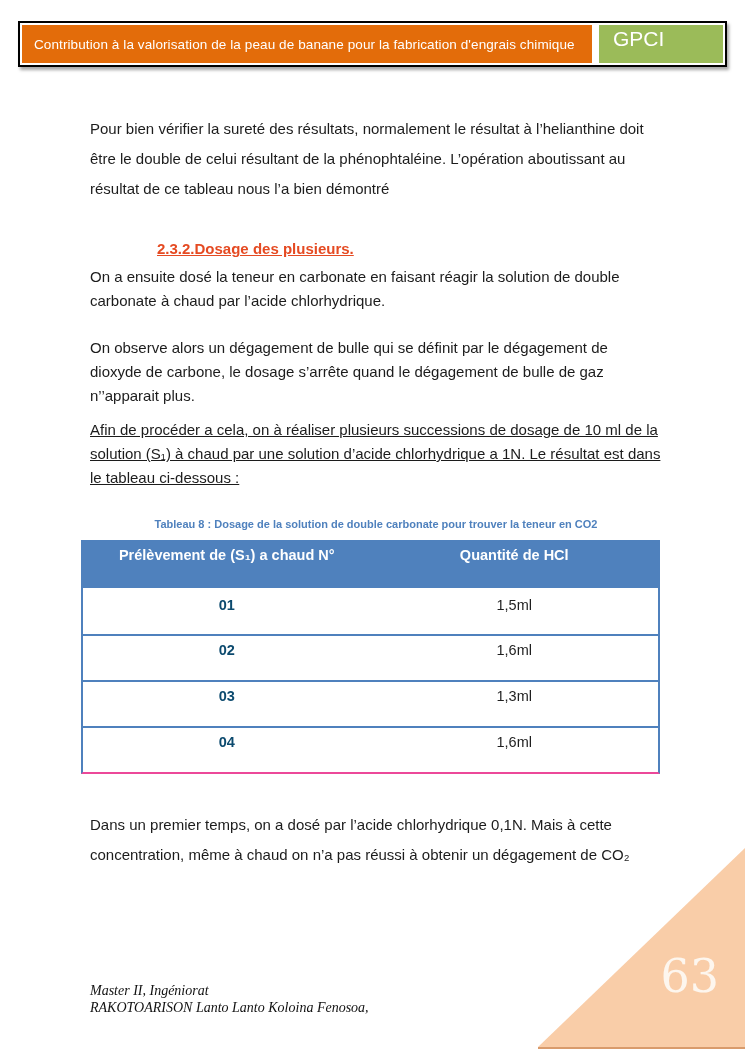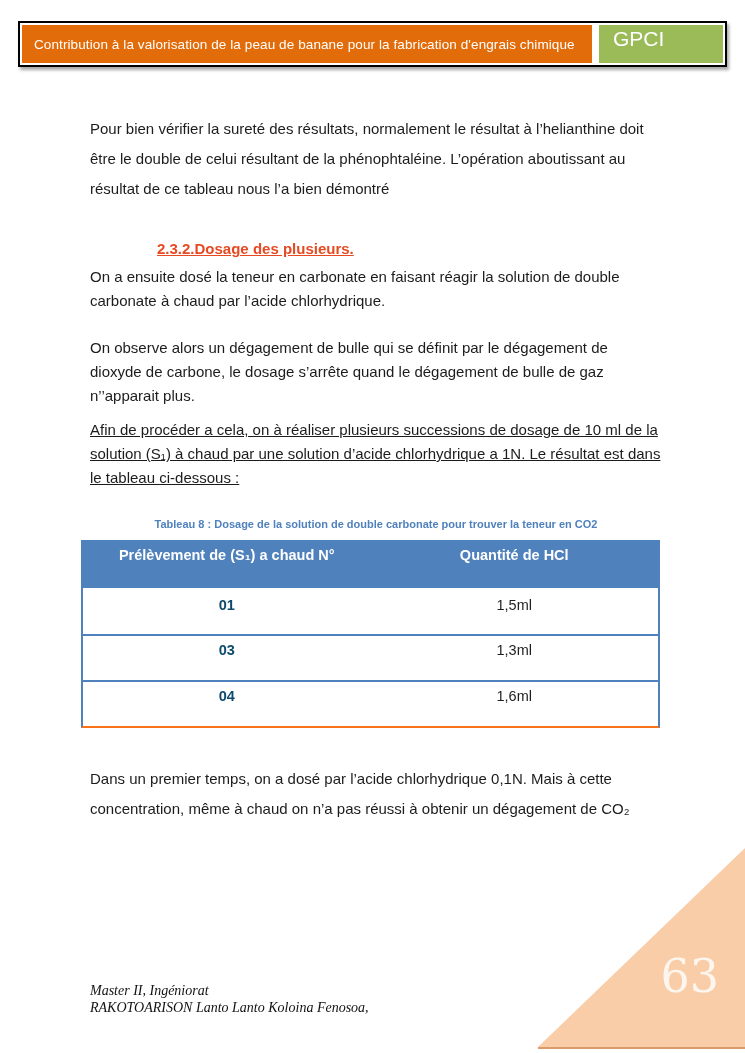--- a/index.html
+++ b/index.html
@@ -29,21 +29,21 @@
   .p2 { margin-bottom: 23px; }
   .p3 { margin-bottom: 10px; }
   .p4 { margin-bottom: 12px; text-decoration: underline; }
 
   
   .tbl-caption { margin: 28px 0 10px 0; text-align: center; font-size: 11px;
                  font-weight: bold; color: #4f81bd; }
   table.dosage { width: 579px; margin-left: -9px; border-collapse: separate;
                  border-spacing: 0; table-layout: fixed;
                  border-left: 2px solid #4f81bd; border-right: 2px solid #4f81bd;
-                 border-bottom: 2px solid #f97316; }
+                 border-bottom: 2px solid #ec4899; }
   table.dosage th { background: #4f81bd; color: #ffffff; font-size: 14.5px;
                     font-weight: bold; height: 48px; vertical-align: top;
                     padding-top: 7px; text-align: center; }
   table.dosage td { height: 46px; vertical-align: top; padding-top: 6px;
                     text-align: center; font-size: 14.5px;
                     border-top: 2px solid #4f81bd; background: #ffffff; }
   table.dosage tr.first td { border-top: 3px solid #ffffff; }
   td.c1 { font-weight: bold; color: #0c4a6e; }
 
   .p5 { margin-top: 36px; }
@@ -92,20 +92,24 @@
           <th>Prélèvement de (S₁)  a chaud N°</th>
           <th>Quantité de HCl</th>
         </tr>
       </thead>
       <tbody>
         <tr class="first">
           <td class="c1">01</td>
           <td class="c2">1,5ml</td>
         </tr>
         <tr>
+          <td class="c1">02</td>
+          <td class="c2">1,6ml</td>
+        </tr>
+        <tr>
           <td class="c1">03</td>
           <td class="c2">1,3ml</td>
         </tr>
         <tr>
           <td class="c1">04</td>
           <td class="c2">1,6ml</td>
         </tr>
       </tbody>
     </table>
 

